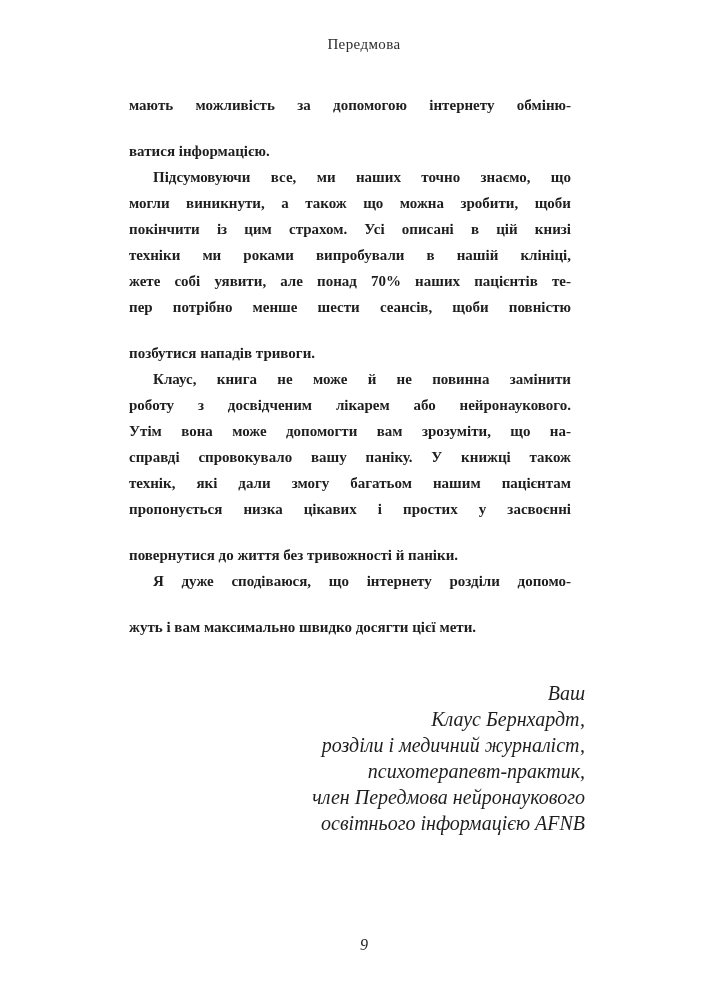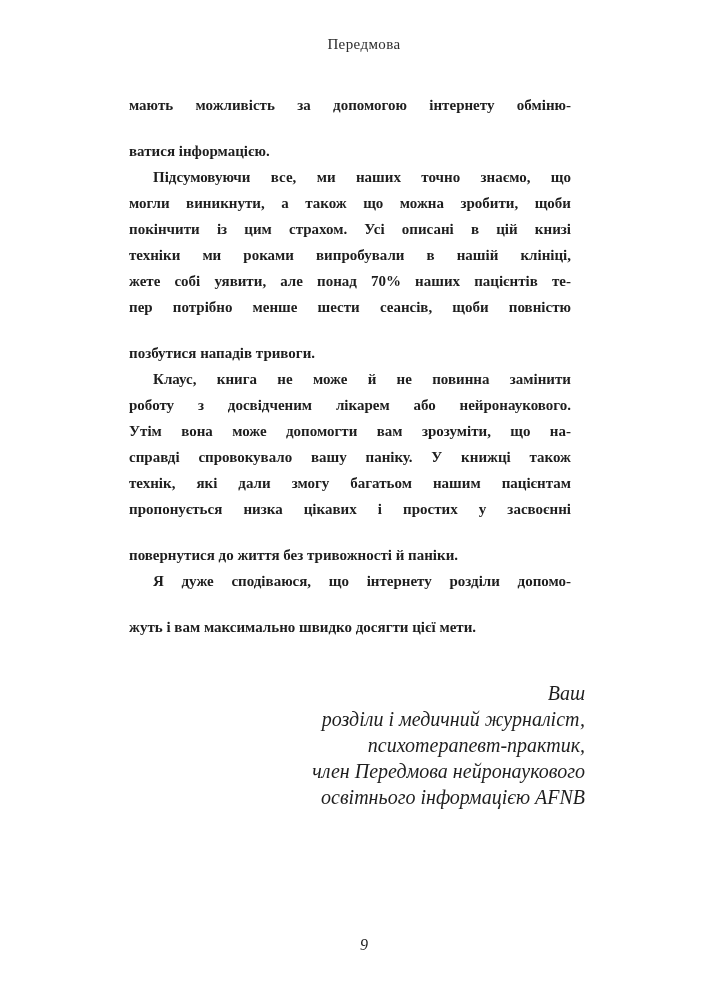--- a/index.html
+++ b/index.html
@@ -107,20 +107,21 @@
         <div class="line last">повернутися до життя без тривожності й паніки.</div>
       </div>
       <div class="paragraph">
         <div class="line indent">Я дуже сподіваюся, що інтернету розділи допомо-</div>
         <div class="line last">жуть і вам максимально швидко досягти цієї мети.</div>
       </div>
     </div>
 
   <div class="signature">
       <div class="sig-line">Ваш</div>
+      <div class="sig-line">Клаус Бернхардт,</div>
       <div class="sig-line">розділи і медичний журналіст,</div>
       <div class="sig-line">психотерапевт-практик,</div>
       <div class="sig-line">член Передмова нейронаукового</div>
       <div class="sig-line">освітнього інформацією AFNB</div>
     </div>
 
   <div class="page-number">9</div>
 </div>
 
 </body></html>

